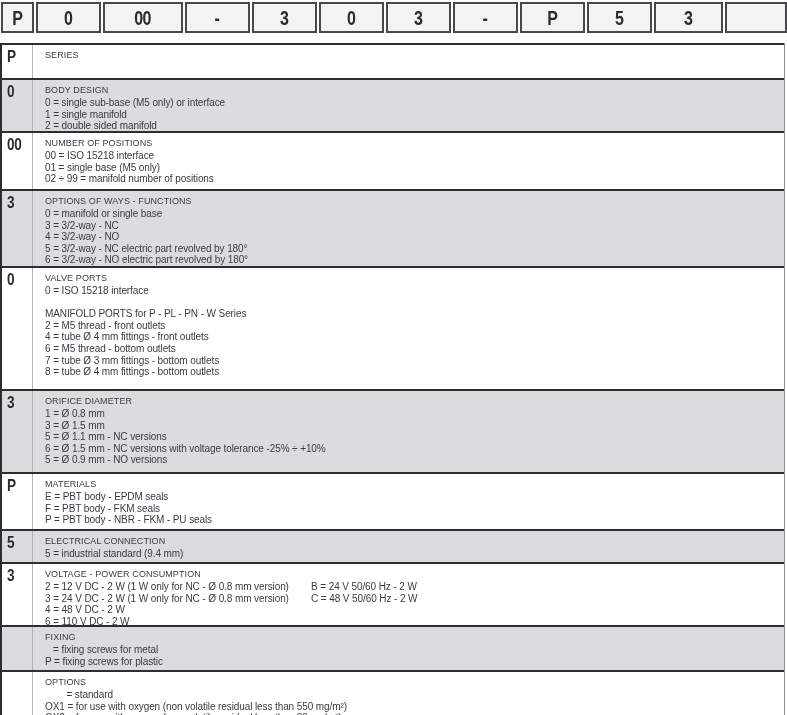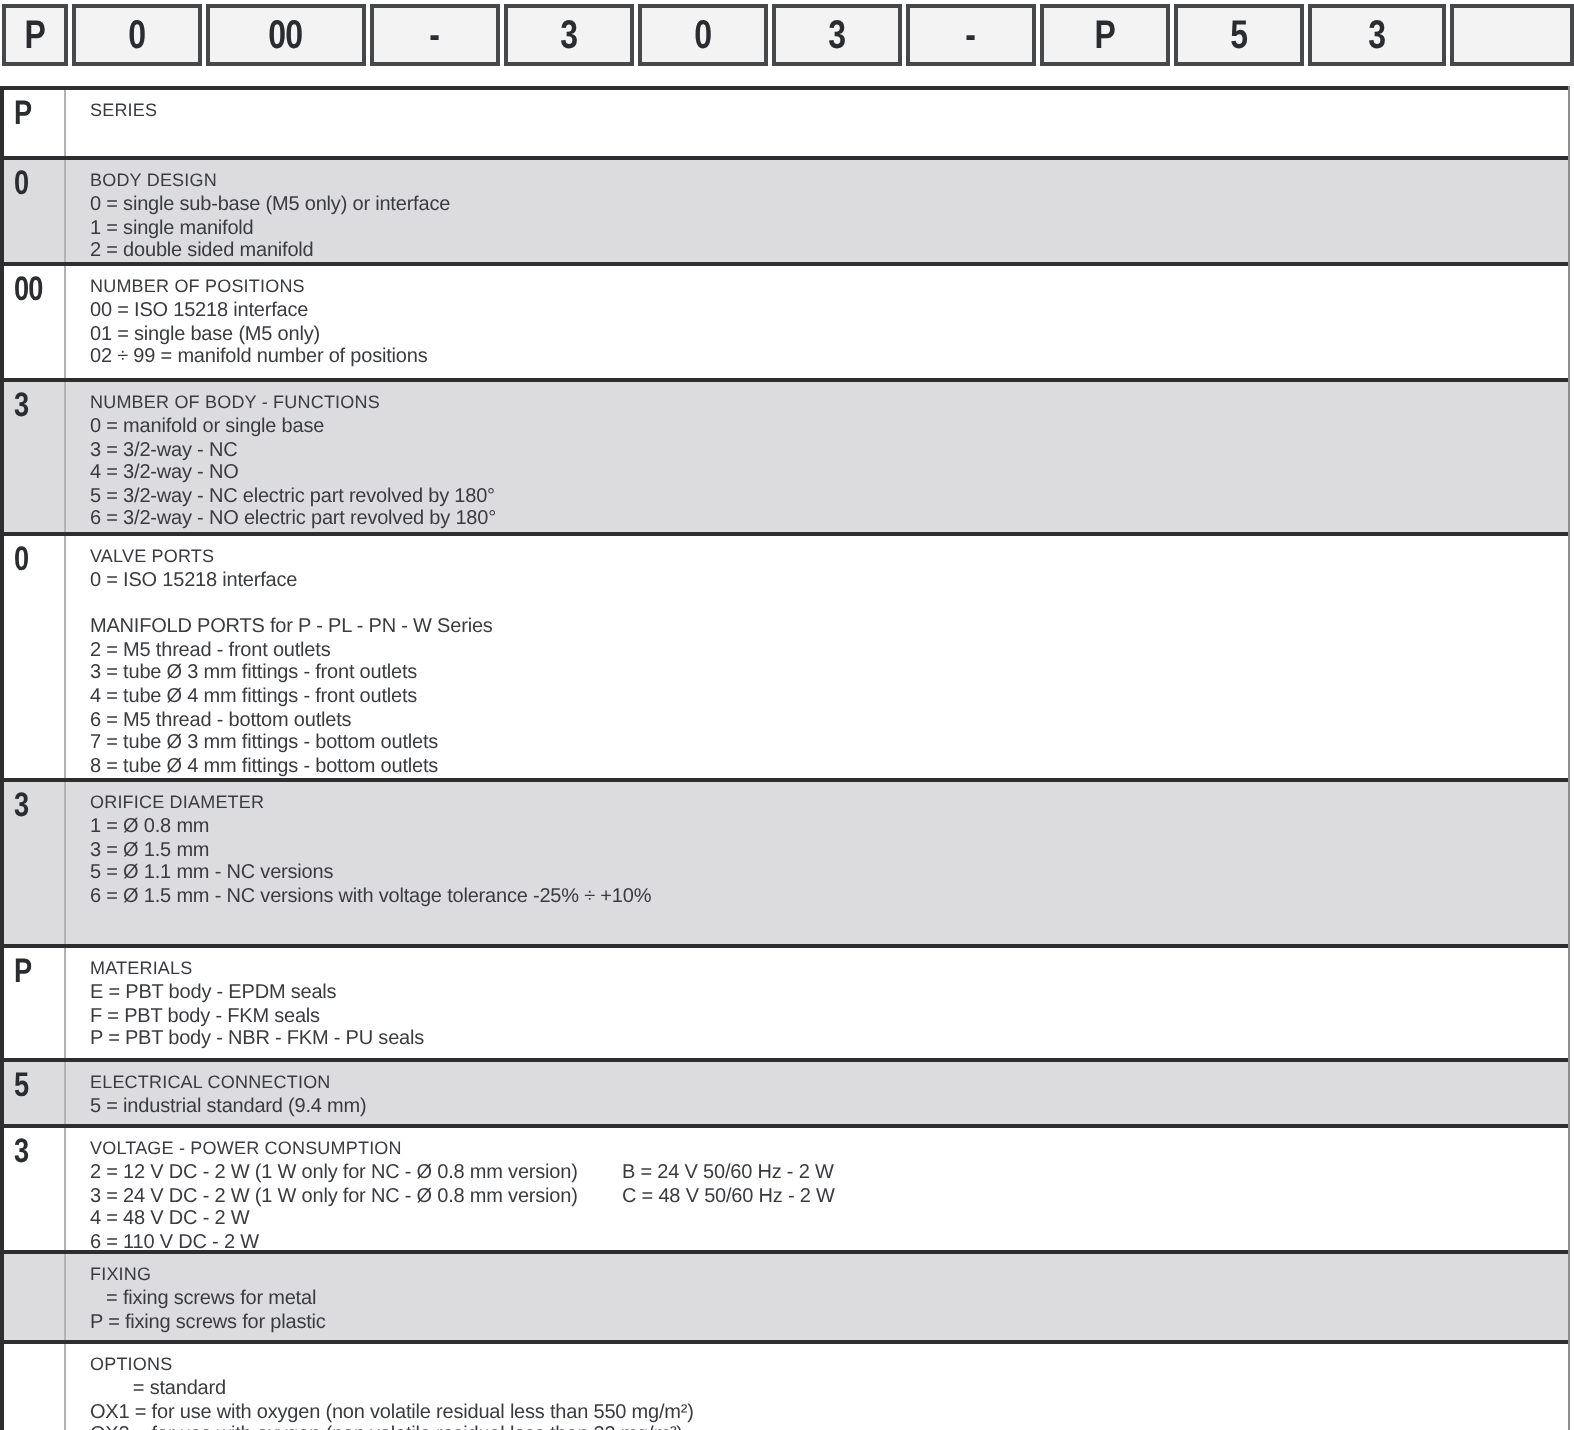--- a/index.html
+++ b/index.html
@@ -124,53 +124,53 @@
           <div class="title">NUMBER OF POSITIONS</div>
           <div class="line">00 = ISO 15218 interface</div>
           <div class="line">01 = single base (M5 only)</div>
           <div class="line">02 ÷ 99 = manifold number of positions</div>
         </div>
       </div>
       <div class="row gray" style="height: 77px;">
         <span class="code">3</span>
         <div class="vline"></div>
         <div class="content">
-          <div class="title">NUMBER OF BODY - FUNCTIONS</div>
+          <div class="title">OPTIONS OF WAYS - FUNCTIONS</div>
           <div class="line">0 = manifold or single base</div>
           <div class="line">3 = 3/2-way - NC</div>
           <div class="line">4 = 3/2-way - NO</div>
           <div class="line">5 = 3/2-way - NC electric part revolved by 180°</div>
           <div class="line">6 = 3/2-way - NO electric part revolved by 180°</div>
         </div>
       </div>
       <div class="row" style="height: 123px;">
         <span class="code">0</span>
         <div class="vline"></div>
         <div class="content">
           <div class="title">VALVE PORTS</div>
           <div class="line">0 = ISO 15218 interface</div>
           <div class="line"></div>
           <div class="line">MANIFOLD PORTS for P - PL - PN - W Series</div>
           <div class="line">2 = M5 thread - front outlets</div>
-          <div class="line">3 = tube Ø 3 mm fittings - front outlets</div>
           <div class="line">4 = tube Ø 4 mm fittings - front outlets</div>
           <div class="line">6 = M5 thread - bottom outlets</div>
           <div class="line">7 = tube Ø 3 mm fittings - bottom outlets</div>
           <div class="line">8 = tube Ø 4 mm fittings - bottom outlets</div>
         </div>
       </div>
       <div class="row gray" style="height: 83px;">
         <span class="code">3</span>
         <div class="vline"></div>
         <div class="content">
           <div class="title">ORIFICE DIAMETER</div>
           <div class="line">1 = Ø 0.8 mm</div>
           <div class="line">3 = Ø 1.5 mm</div>
           <div class="line">5 = Ø 1.1 mm - NC versions</div>
           <div class="line">6 = Ø 1.5 mm - NC versions with voltage tolerance -25% ÷ +10%</div>
+          <div class="line">5 = Ø 0.9 mm - NO versions</div>
         </div>
       </div>
       <div class="row" style="height: 57px;">
         <span class="code">P</span>
         <div class="vline"></div>
         <div class="content">
           <div class="title">MATERIALS</div>
           <div class="line">E = PBT body - EPDM seals</div>
           <div class="line">F = PBT body - FKM seals</div>
           <div class="line">P = PBT body - NBR - FKM - PU seals</div>

